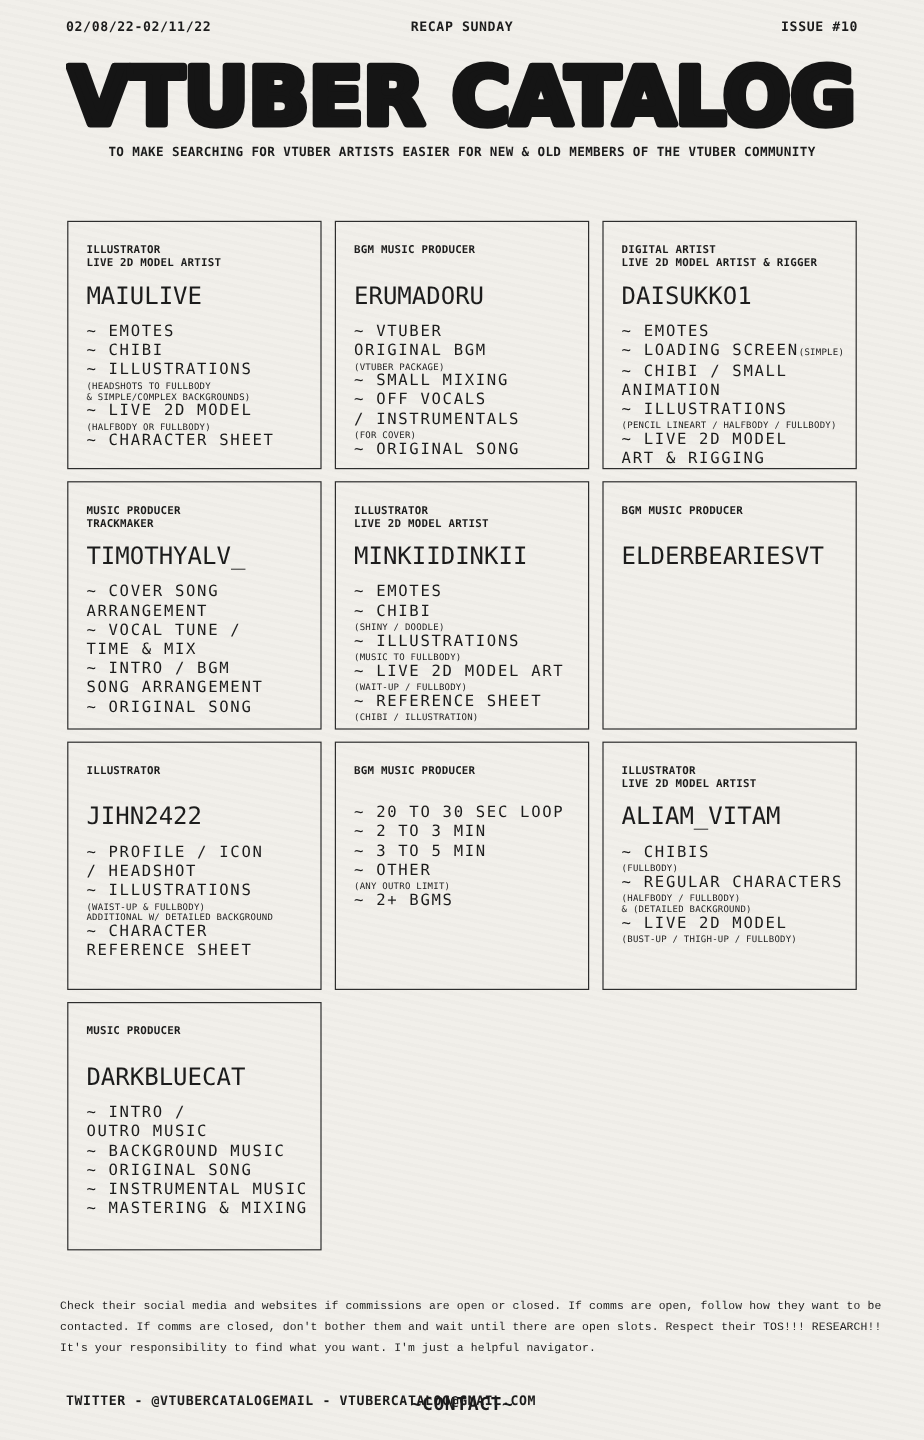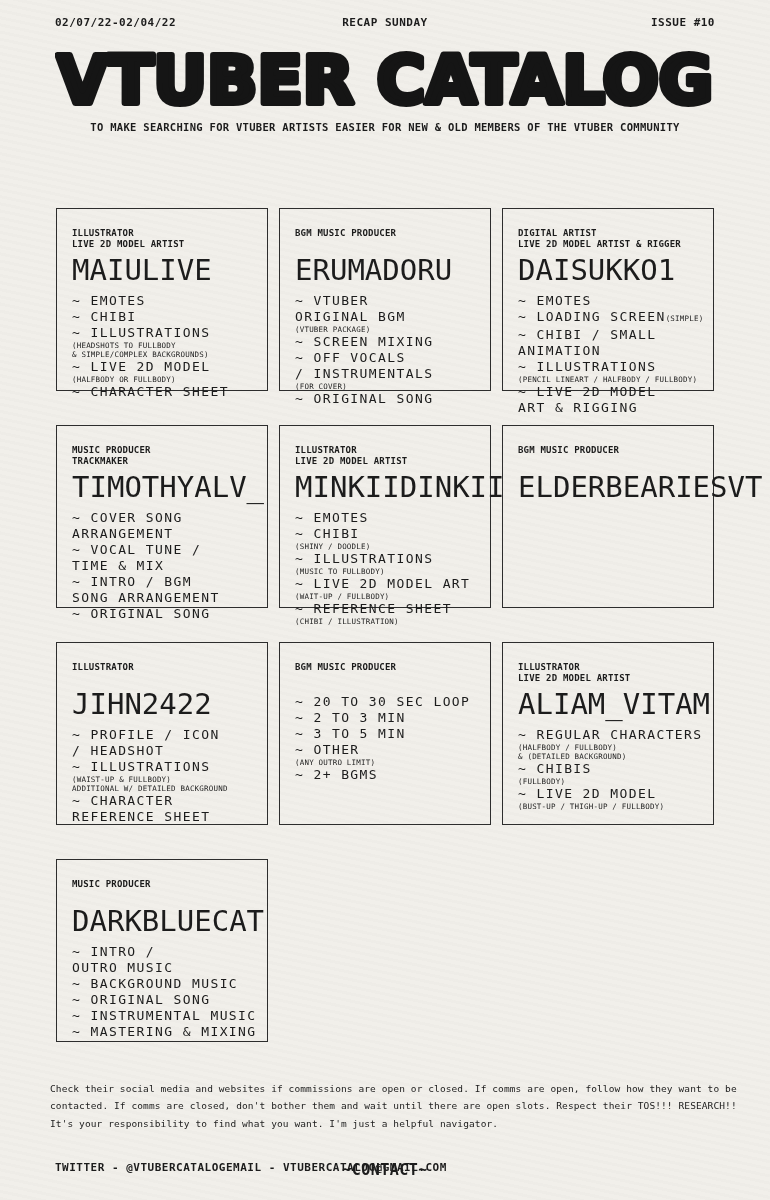--- a/index.html
+++ b/index.html
@@ -44,31 +44,30 @@
     display: grid;
     grid-template-columns: repeat(3, 212px);
     grid-auto-rows: 207px;
     column-gap: 11px; row-gap: 10px;
   }
   .card {
     border: 1px solid #2d2d2d;
     padding: 19px 15px 0 15px;
     overflow: visible;
     background: transparent;
-    margin-top: 24px;
   }
   .card-roles {
     height: 22px;
     font-size: 9px; line-height: 11px; font-weight: bold;
     letter-spacing: 0.2px;
     white-space: pre-line;
   }
   .card-name {
     margin-top: 7px;
-    font-size: 29px; line-height: 26px; font-weight: 400;
+    font-size: 20px; line-height: 26px; font-weight: 400;
     letter-spacing: 0px;
     white-space: pre;
   }
   .card-services { margin-top: 10px; }
   .item-text {
     display: block;
     font-size: 13px; line-height: 16px;
     letter-spacing: 1.4px;
     white-space: pre;
   }
@@ -78,37 +77,38 @@
   .item-note {
     font-size: 7.5px; line-height: 9px;
     letter-spacing: 0.2px;
     white-space: pre;
   }
 
   .disclaimer {
     position: absolute; left: 50px; top: 1080px; width: 695px;
     font-size: 9.5px; line-height: 17.3px; letter-spacing: 0.1px;
     white-space: pre-wrap;
+    font-family: Liberation Mono, monospace;
   }
 
   .footer-row {
     position: absolute; left: 55px; right: 55px; top: 1161px;
     display: flex; justify-content: flex-start; align-items: baseline;
     font-size: 11px; font-weight: bold; letter-spacing: 0.5px;
   }
   .footer-row .mid {
     position: absolute; left: 0; right: 0; text-align: center;
     font-size: 15px;
   }
 </style>
 </head>
 <body>
 
 <header class="masthead-row">
-  <span>02/07/22-02/04/22</span>
+  <span>02/08/22-02/11/22</span>
   <span class="mid">RECAP SUNDAY</span>
   <span>ISSUE #10</span>
 </header>
 
 <div class="title-wrap">
   <svg width="660" height="64" viewBox="0 0 660 64" aria-hidden="true">
     <text x="330" y="54" text-anchor="middle" textLength="656" lengthAdjust="spacingAndGlyphs" font-family="DejaVu Sans, sans-serif" font-weight="bold" font-size="66" fill="#151515" stroke="#151515" stroke-width="6" stroke-linejoin="round">VTUBER CATALOG</text>
   </svg>
 </div>
 
@@ -144,21 +144,21 @@
   <section class="card">
     <div class="card-roles">BGM MUSIC PRODUCER</div>
     <h2 class="card-name">ERUMADORU</h2>
     <div class="card-services">
         <div class="item">
           <span class="item-text">~ VTUBER
 ORIGINAL BGM</span>
           <div class="item-note">(VTUBER PACKAGE)</div>
         </div>
         <div class="item">
-          <span class="item-text">~ SCREEN MIXING</span>
+          <span class="item-text">~ SMALL MIXING</span>
         </div>
         <div class="item">
           <span class="item-text">~ OFF VOCALS
 / INSTRUMENTALS</span>
           <div class="item-note">(FOR COVER)</div>
         </div>
         <div class="item">
           <span class="item-text">~ ORIGINAL SONG</span>
         </div>
       </div>
@@ -286,27 +286,27 @@
         </div>
       </div>
   </section>
 
   <section class="card">
     <div class="card-roles">ILLUSTRATOR
 LIVE 2D MODEL ARTIST</div>
     <h2 class="card-name">ALIAM_VITAM</h2>
     <div class="card-services">
         <div class="item">
+          <span class="item-text">~ CHIBIS</span>
+          <div class="item-note">(FULLBODY)</div>
+        </div>
+        <div class="item">
           <span class="item-text">~ REGULAR CHARACTERS</span>
           <div class="item-note">(HALFBODY / FULLBODY)</div>
           <div class="item-note">&amp; (DETAILED BACKGROUND)</div>
-        </div>
-        <div class="item">
-          <span class="item-text">~ CHIBIS</span>
-          <div class="item-note">(FULLBODY)</div>
         </div>
         <div class="item">
           <span class="item-text">~ LIVE 2D MODEL</span>
           <div class="item-note">(BUST-UP / THIGH-UP / FULLBODY)</div>
         </div>
       </div>
   </section>
 
   <section class="card">
     <div class="card-roles">MUSIC PRODUCER</div>

